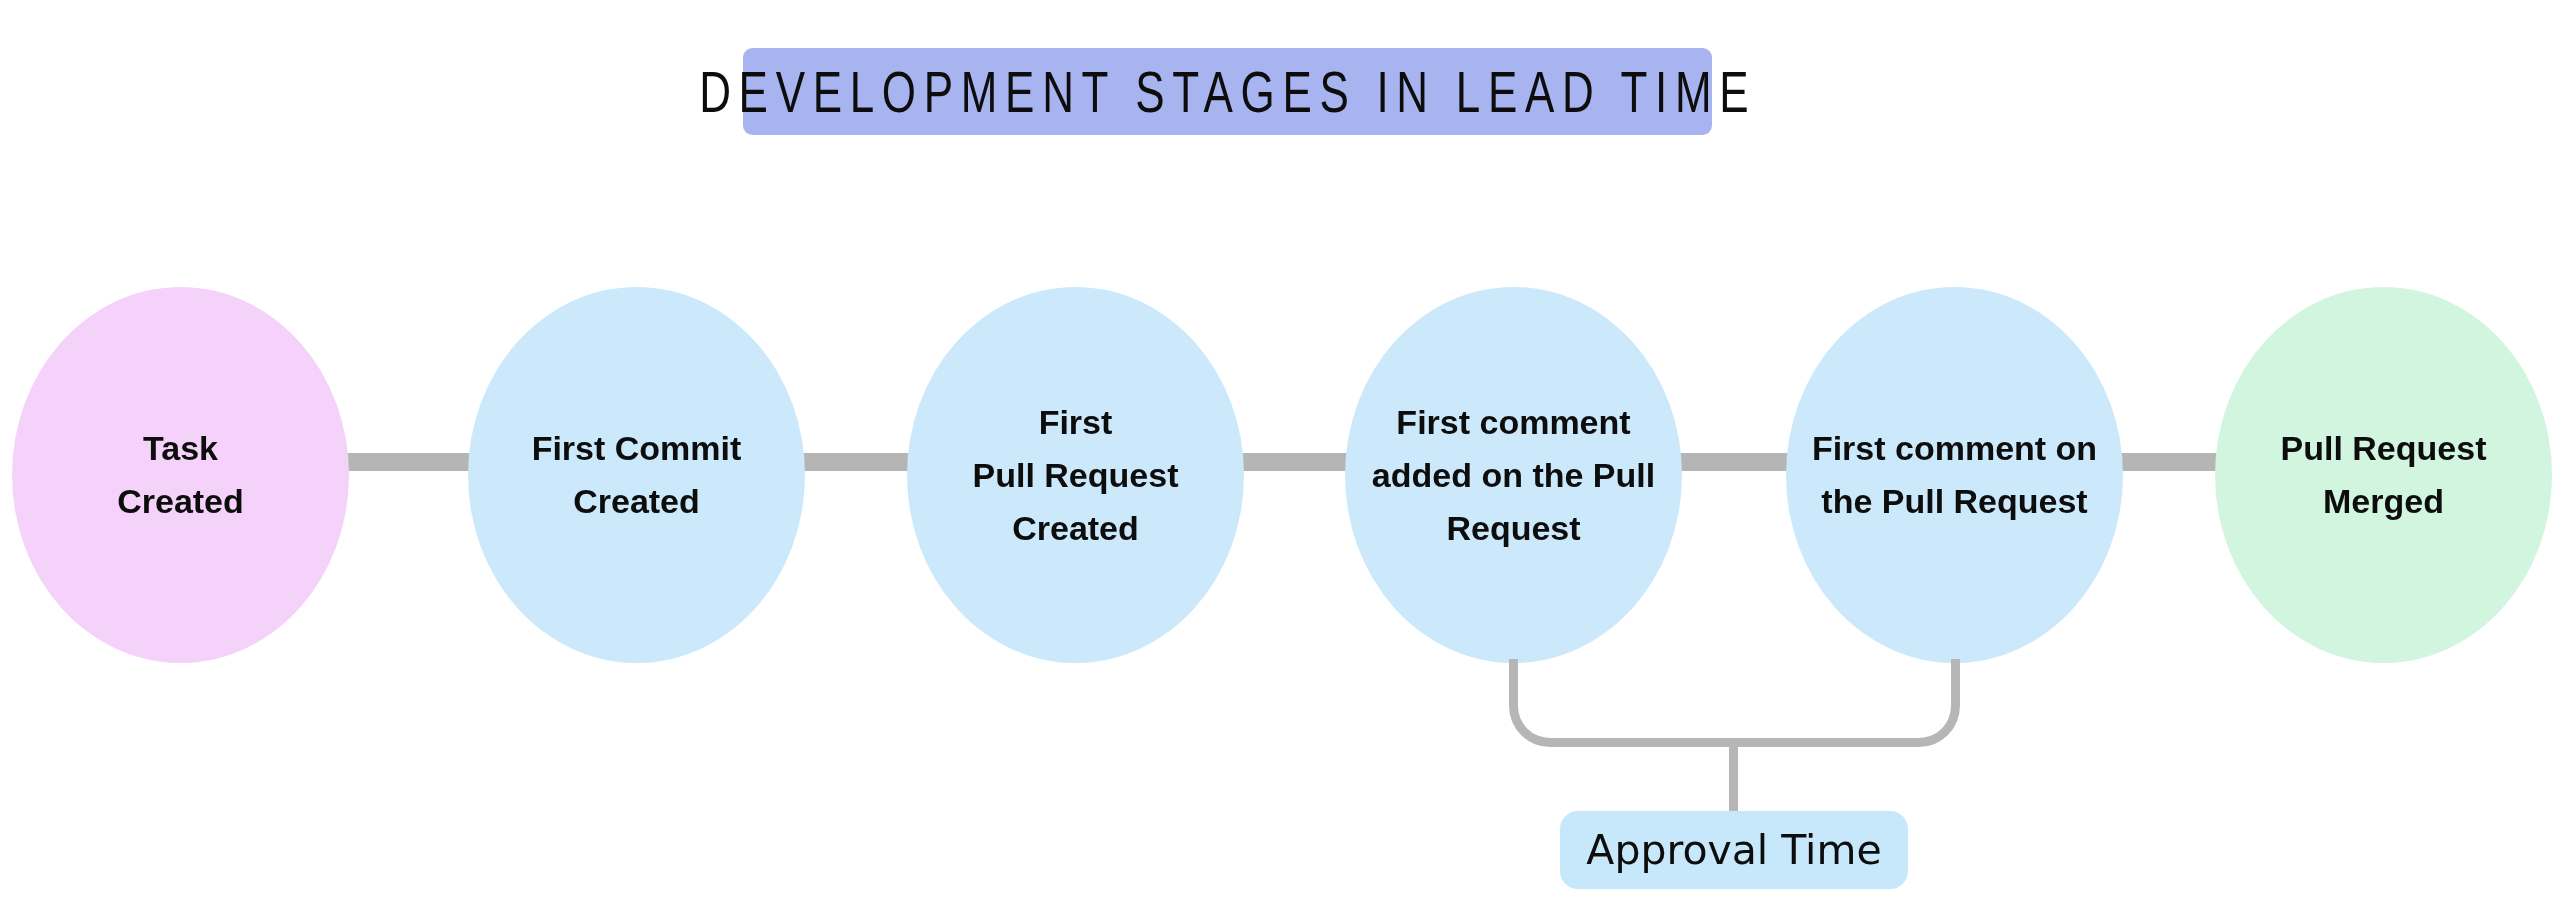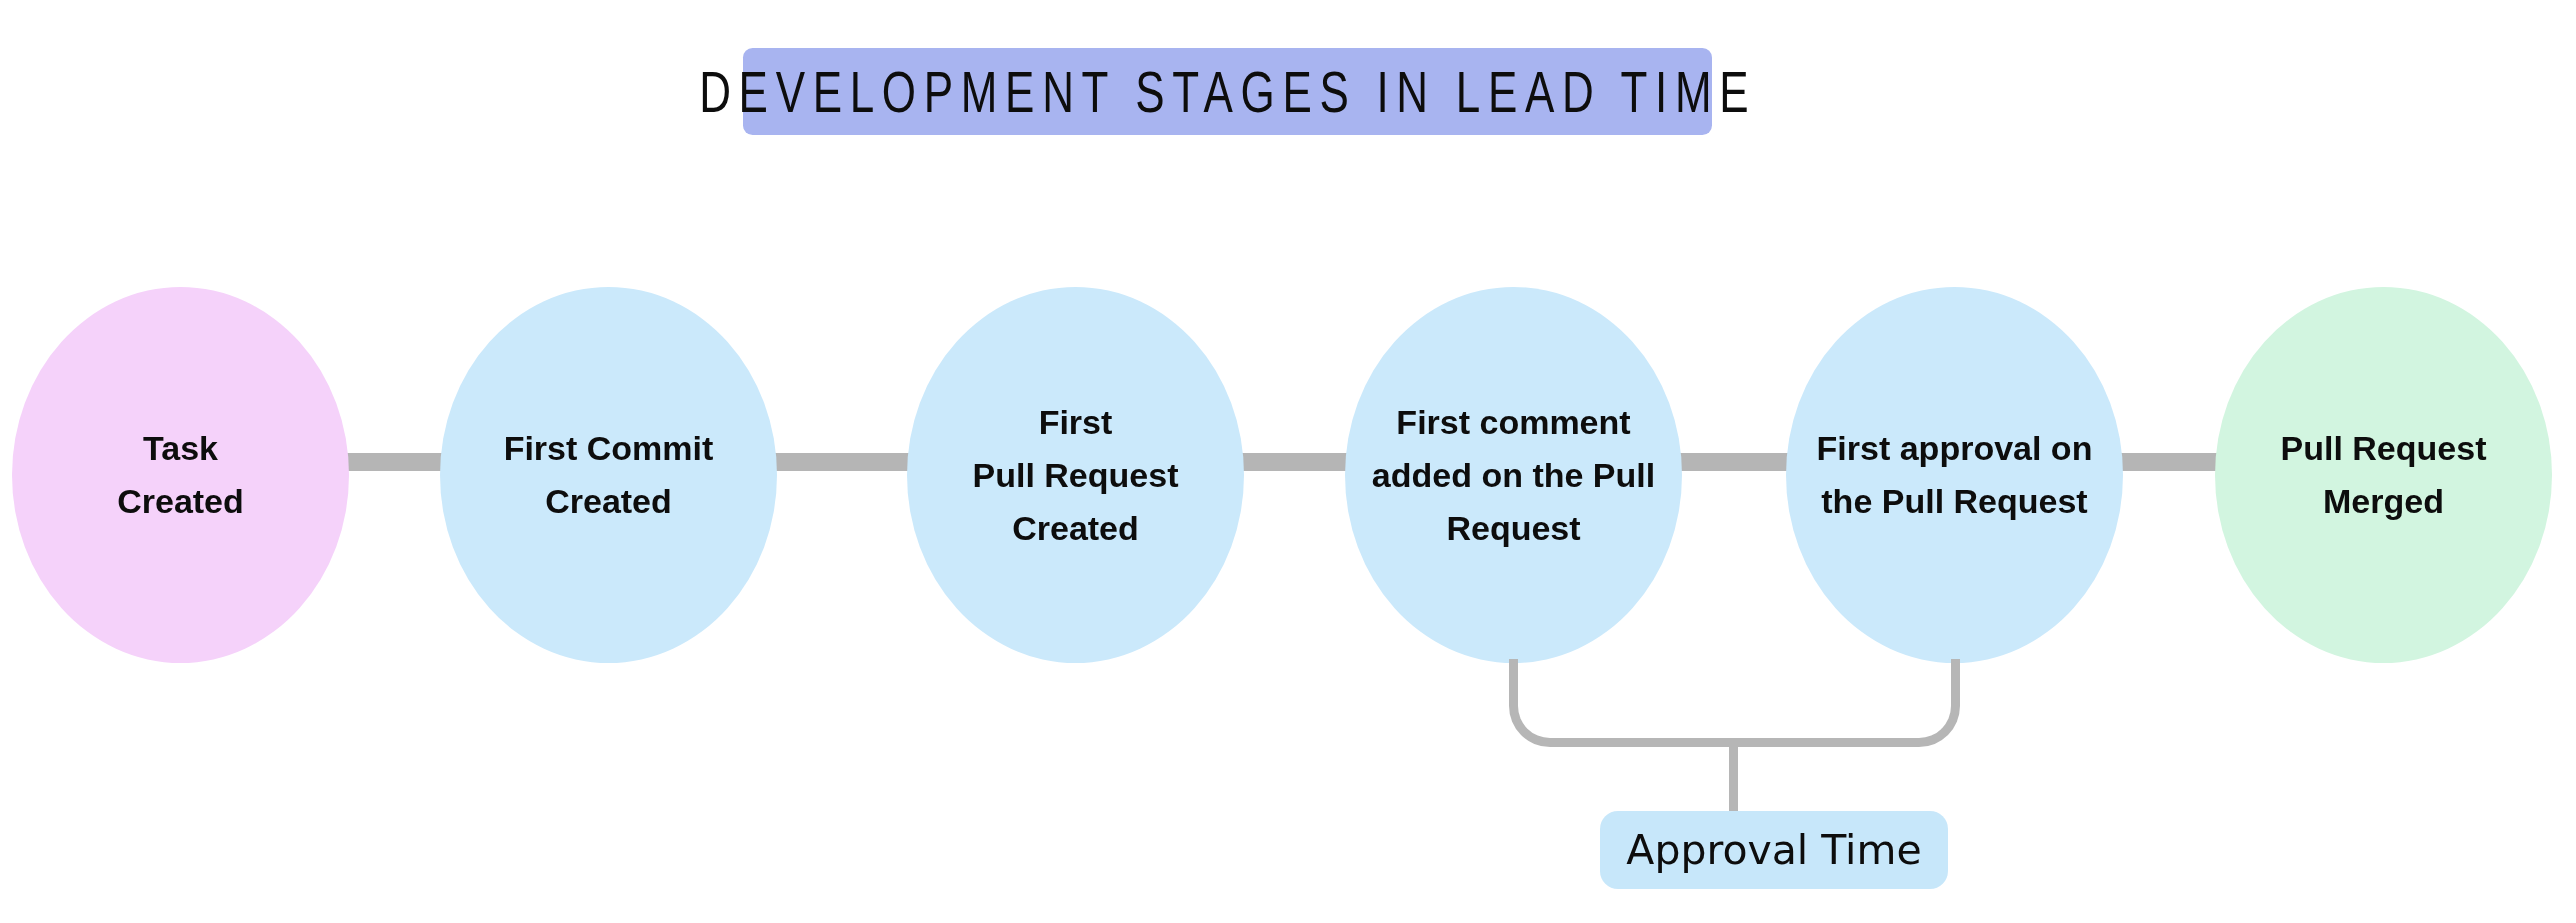--- a/index.html
+++ b/index.html
@@ -51,21 +51,21 @@
   }
   .node-label {
     font-size: 34px;
     font-weight: 700;
     line-height: 53px;
     white-space: pre-line;
     color: #0d0d0d;
     padding: 0 20.6px;
   }
   .node1 { left: 12px; align-items: center; }
-  .node2 { left: 440px; align-items: center; }
+  .node2 { left: 468px; align-items: center; }
   .node3 { left: 907px; justify-content: center; }
   .node4 { left: 1345px; }
   .node5 { left: 1786px; }
   .node6 { left: 2215px; }
 
   
   .bracket {
     position: absolute;
     left: 1509px; top: 659px;
     width: 451px; height: 88px;
@@ -82,21 +82,21 @@
     background: #b6b6b6;
   }
 
   
   .annotation-box {
     position: absolute;
     left: 1560px; top: 811px;
     width: 348px; height: 78px;
     border-radius: 18px;
     background: #c7e7fa;
-    display: flex; align-items: center; justify-content: center; margin-left: 40px;
+    display: flex; align-items: center; justify-content: center;
   }
   .annotation-text {
     font-family: cursive, "DejaVu Sans", sans-serif;
     font-size: 41px;
     font-weight: 400;
     color: #0d0d0d;
     white-space: nowrap;
   }
 </style>
 </head>
@@ -122,21 +122,21 @@
     <div class="node-label">First
 Pull Request
 Created</div>
   </div>
   <div class="node node4" style="background: rgb(203, 233, 251);">
     <div class="node-label">First comment
 added on the Pull
 Request</div>
   </div>
   <div class="node node5" style="background: rgb(203, 233, 251);">
-    <div class="node-label">First approval on
+    <div class="node-label">First comment on
 the Pull Request</div>
   </div>
   <div class="node node6" style="background: rgb(210, 245, 224);">
     <div class="node-label">Pull Request
 Merged</div>
   </div>
 
   <div class="bracket"></div>
   <div class="bracket-stem"></div>
 

